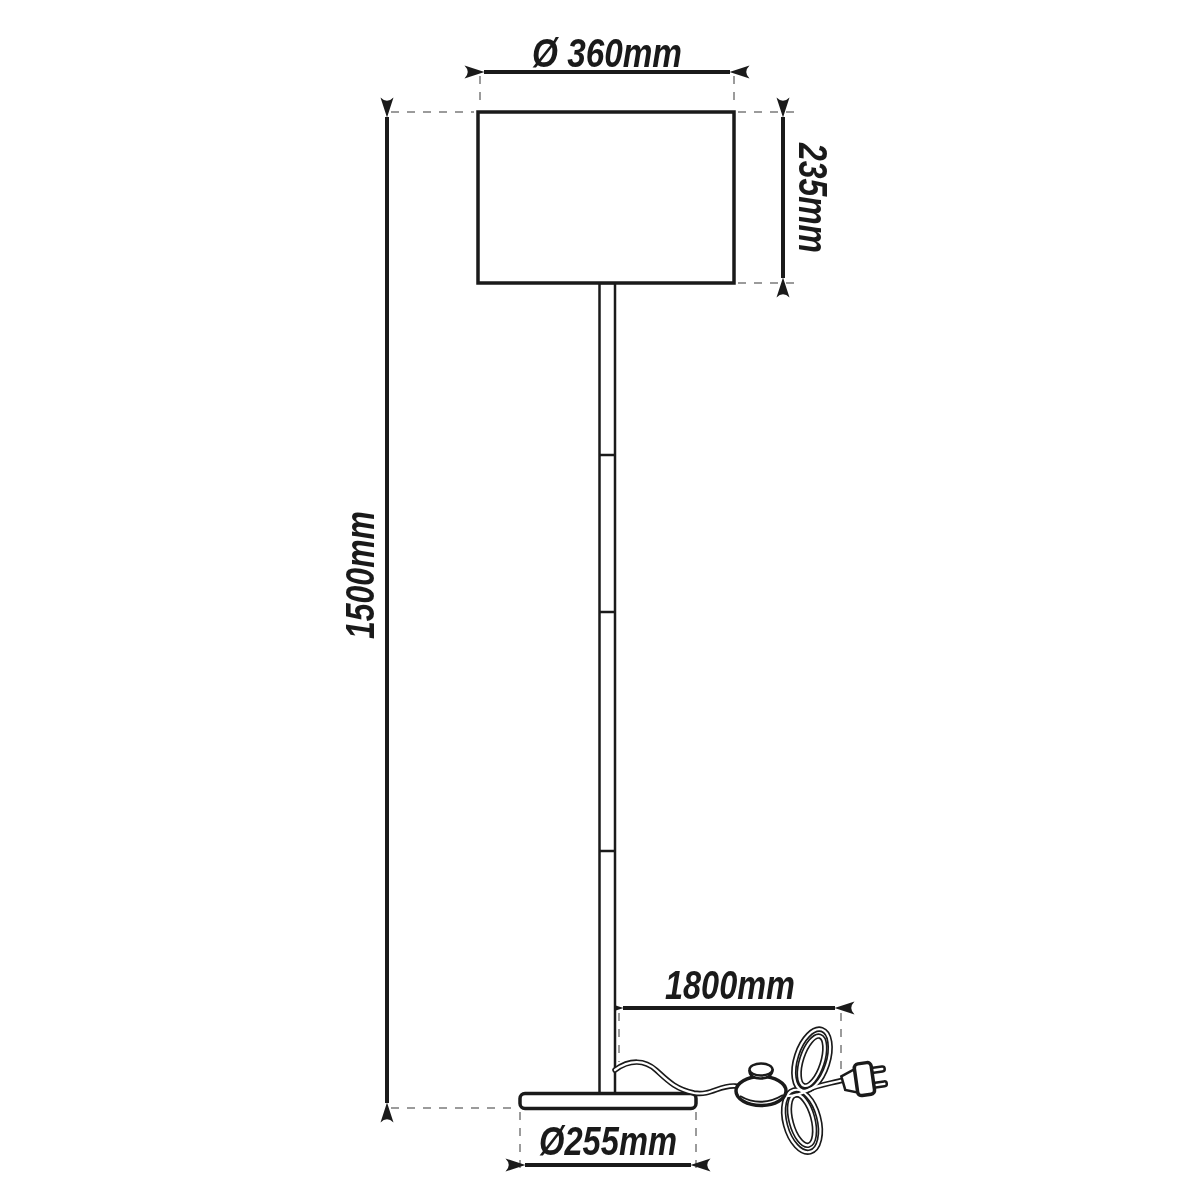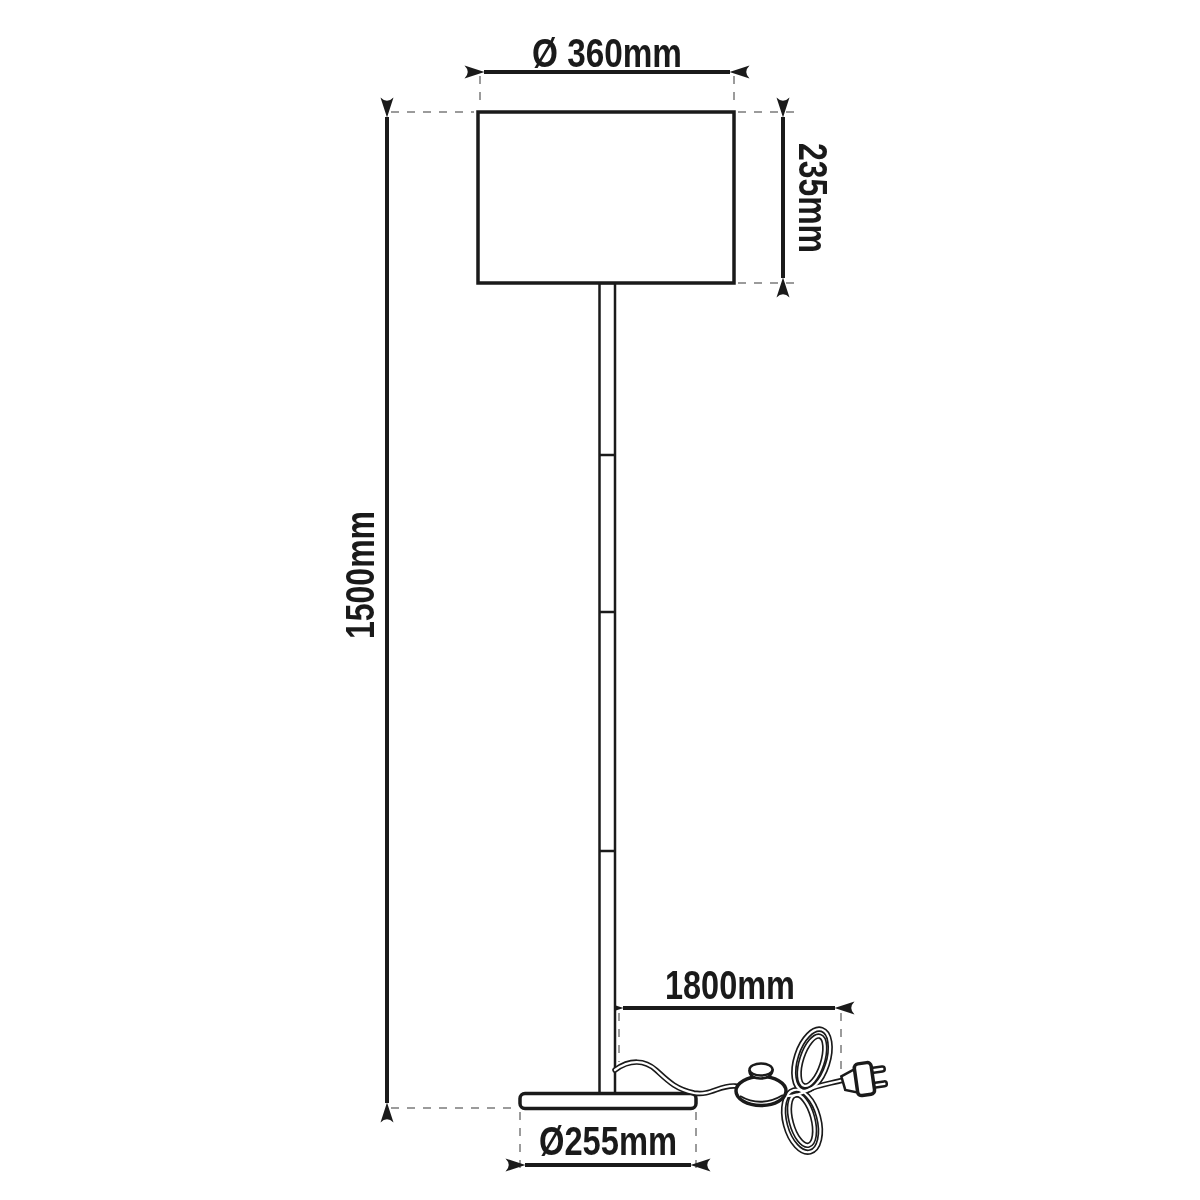--- a/index.html
+++ b/index.html
@@ -8,21 +8,21 @@
     --background: #ffffff;
   }
   html, body {
     margin: 0;
     padding: 0;
     width: 1200px;
     height: 1200px;
     background: var(--background);
     font-family: "Liberation Sans", "DejaVu Sans", sans-serif;
   }
-  .drawing-wrap { width: 1052px; height: 1200px; }
+  .drawing-wrap { width: 1052px; height: 1200px; font-style: italic; }
   .dash {
     stroke: var(--dashed-line);
     stroke-width: 2;
     stroke-dasharray: 8 8;
     fill: none;
   }
   .dim {
     stroke: var(--line);
     stroke-width: 4;
     fill: none;

